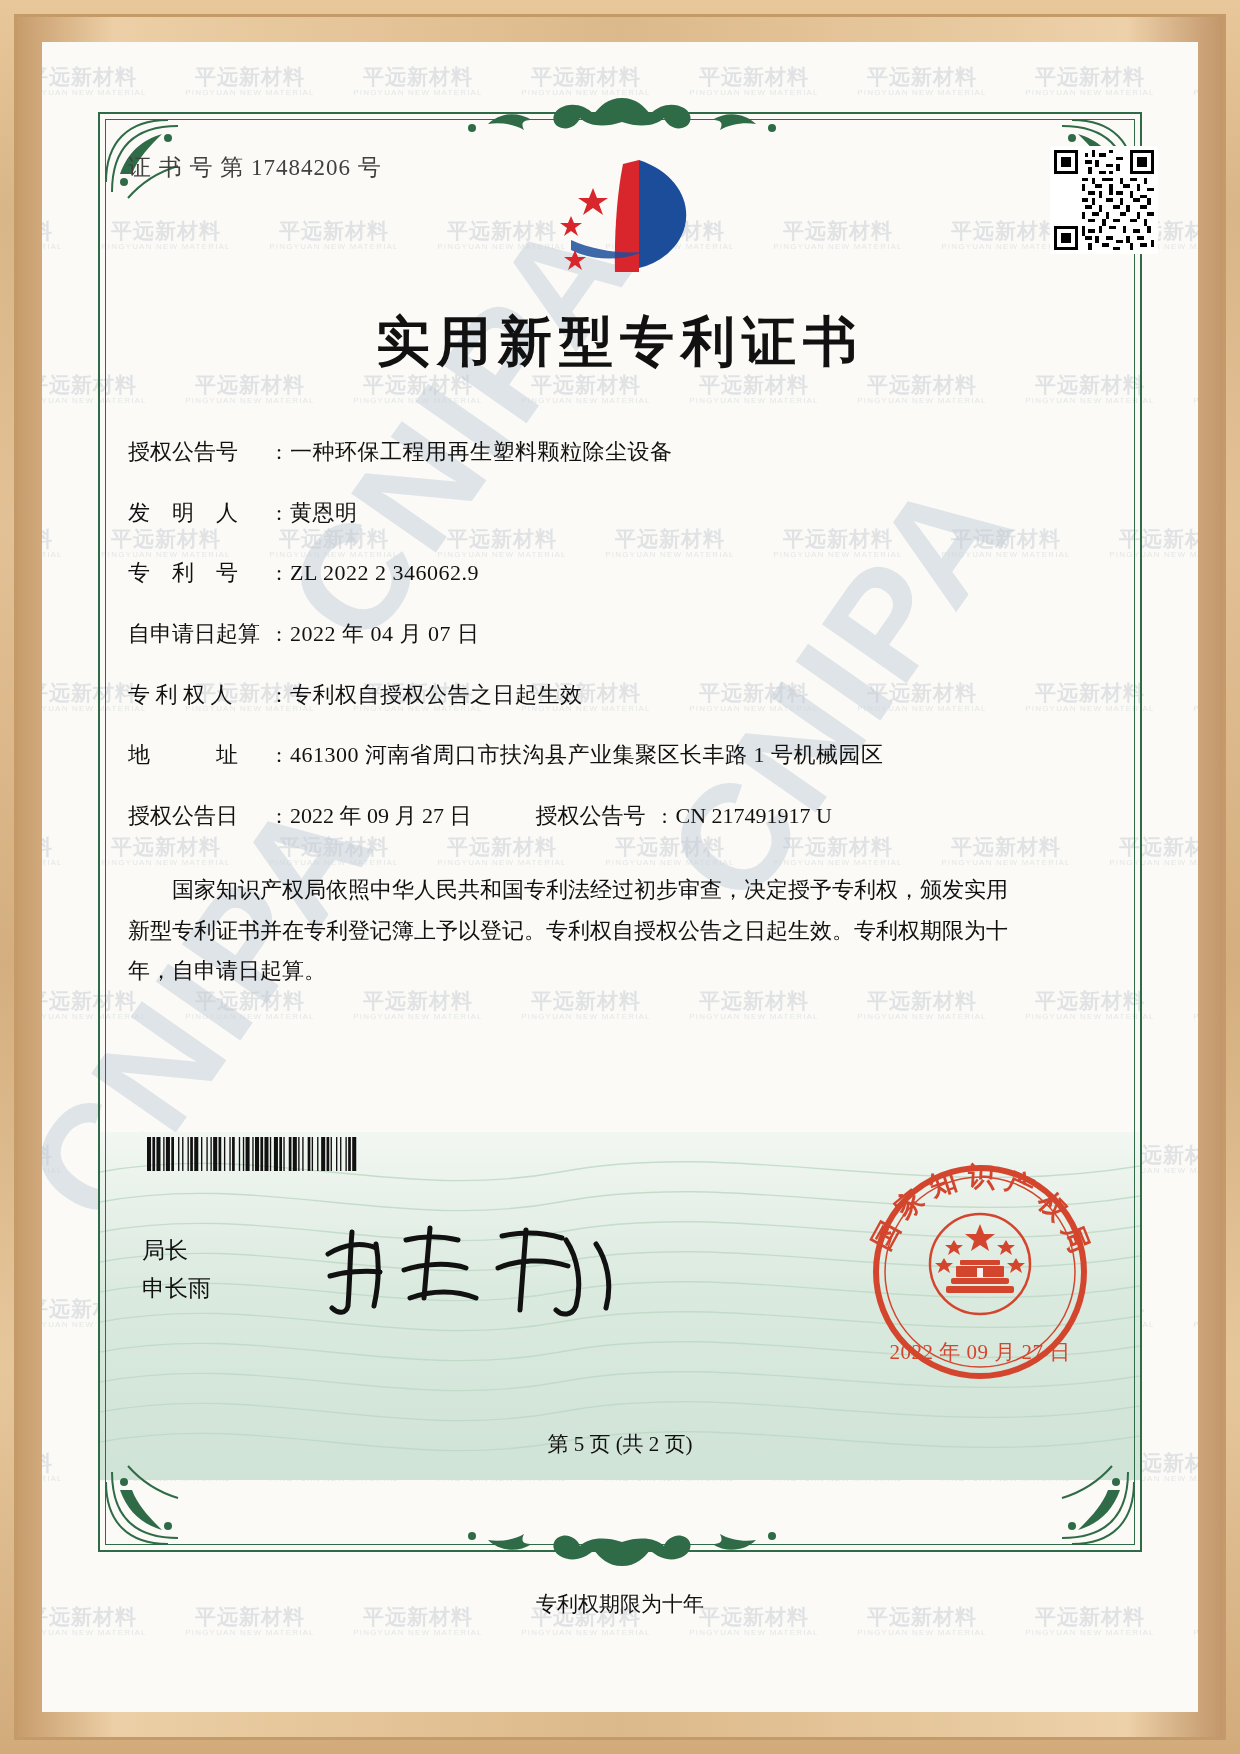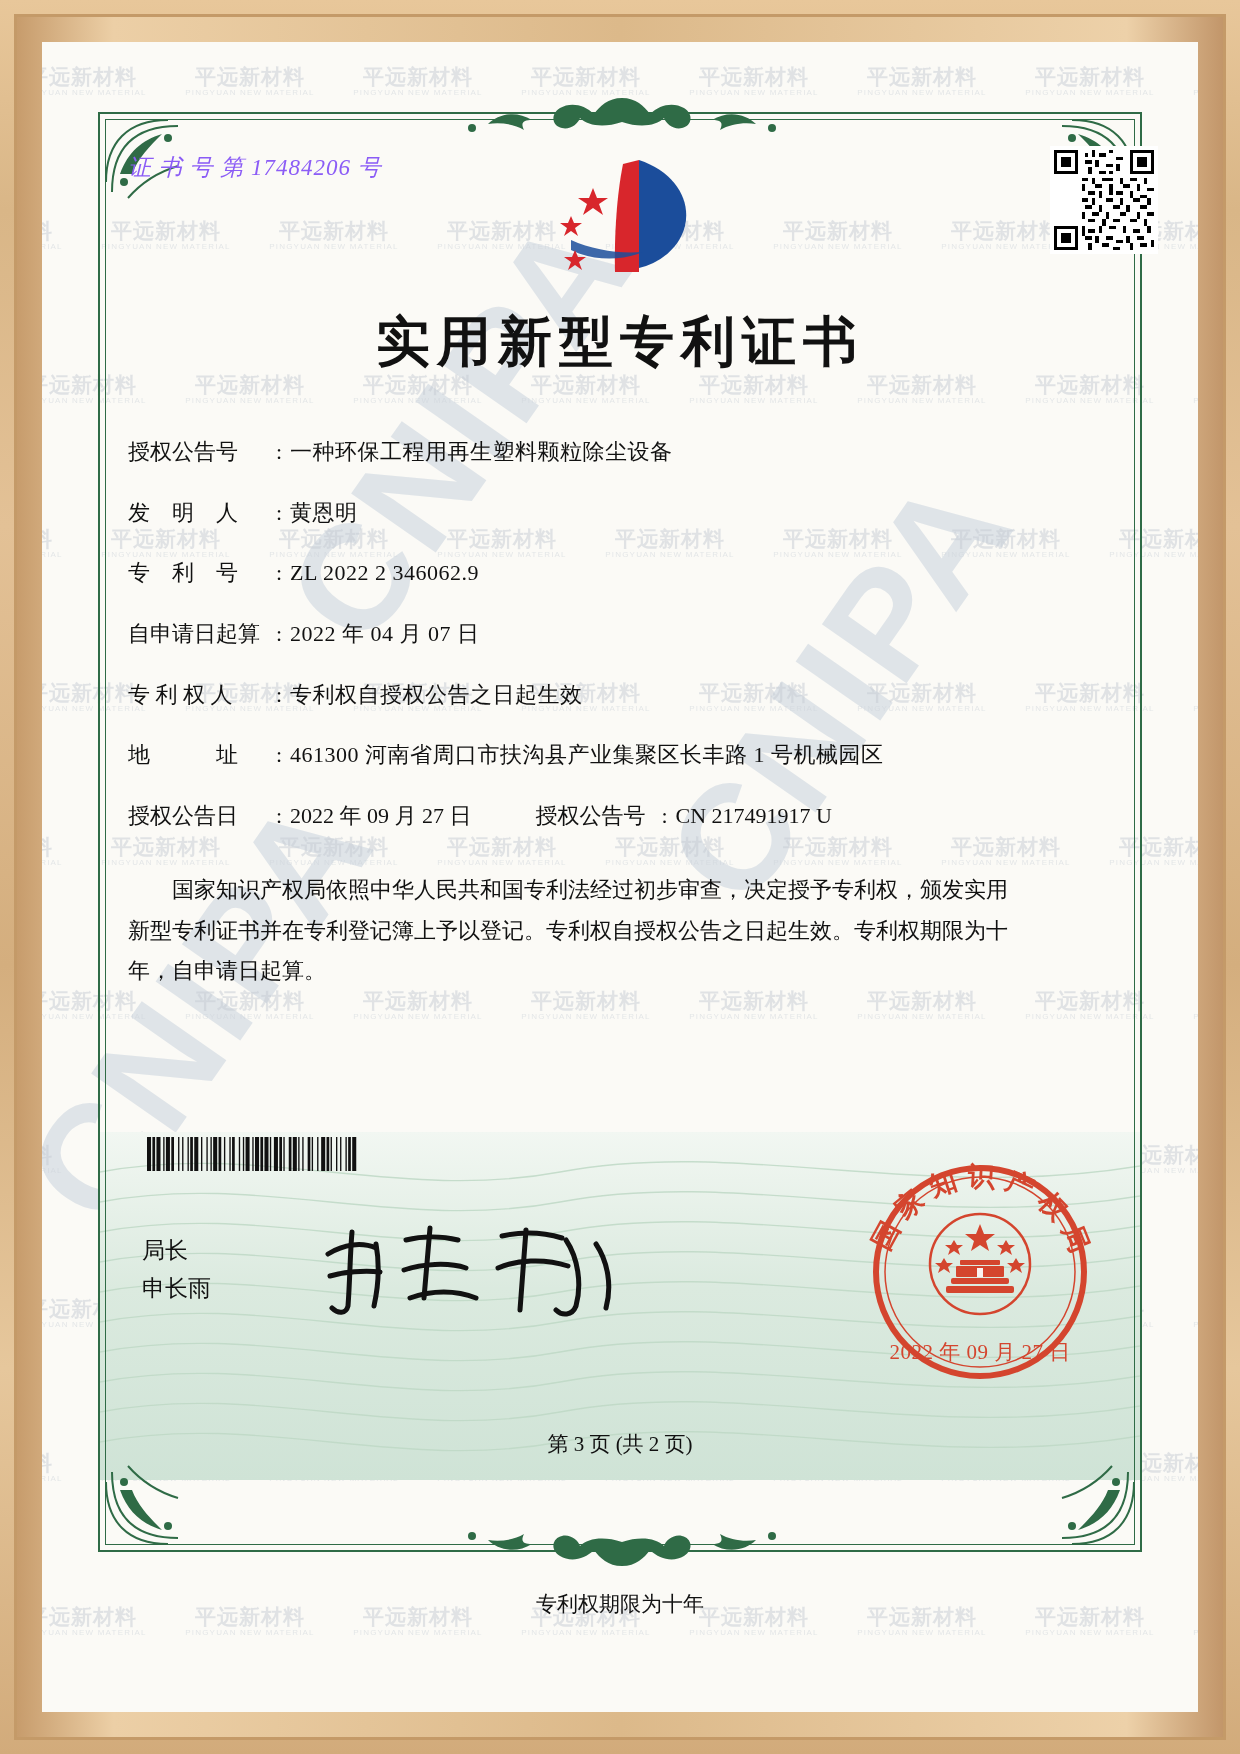--- a/index.html
+++ b/index.html
@@ -109,23 +109,22 @@
   .top-orn {
     position: absolute;
     z-index: 6;
     pointer-events: none;
   }
 
   .cert-no {
     position: absolute;
     left: 86px; top: 110px;
     font-size: 23px;
-    color: #8b5cf6;
+    color: #404040;
     letter-spacing: 1px;
-    font-style: italic;
   }
 
   .logo {
     position: absolute;
     left: 50%;
     top: 112px;
     transform: translateX(-50%);
     width: 170px; height: 132px;
   }
 
@@ -995,20 +994,20 @@
             </g>
           </g>
 
           <text font-family="Liberation Serif, serif" font-size="27" font-weight="bold" fill="#d4452e" letter-spacing="9">
             <textPath href="#sealArcTop" startOffset="10%">国家知识产权局</textPath>
           </text>
         </svg>
         <div class="seal-date">2022 年 09 月 27 日</div>
       </div>
 
-      <div class="page-no">第 3 页 (共 2 页)</div>
+      <div class="page-no">第 5 页 (共 2 页)</div>
 
     </div>
 
     <div class="footer-note">专利权期限为十年</div>
 
   </div>
 </div>
 
 </body></html>

